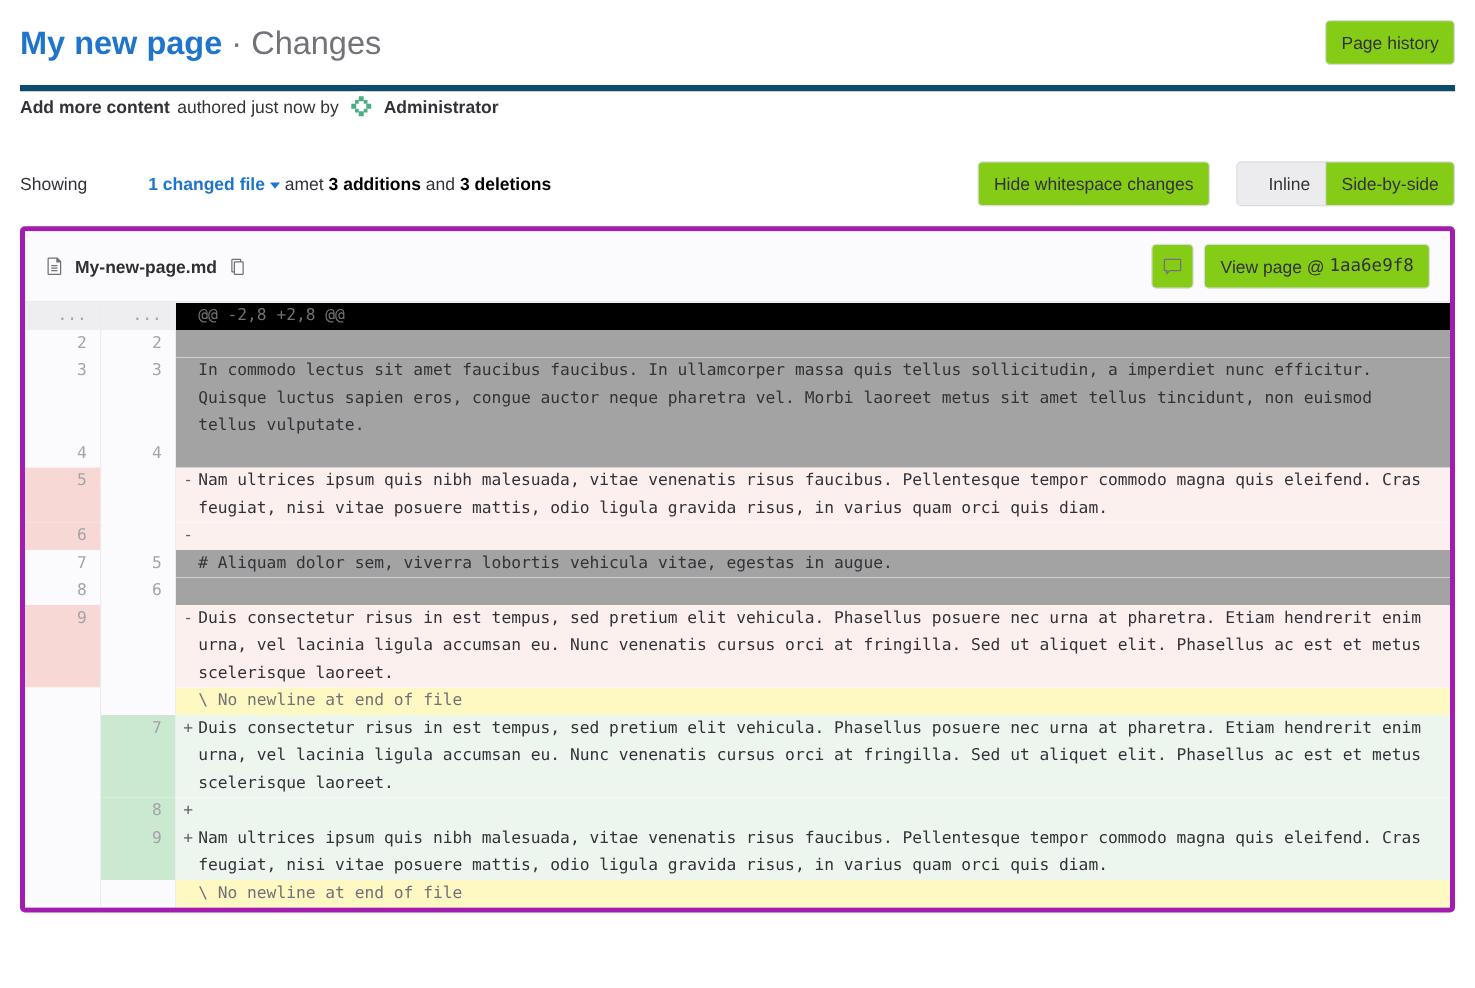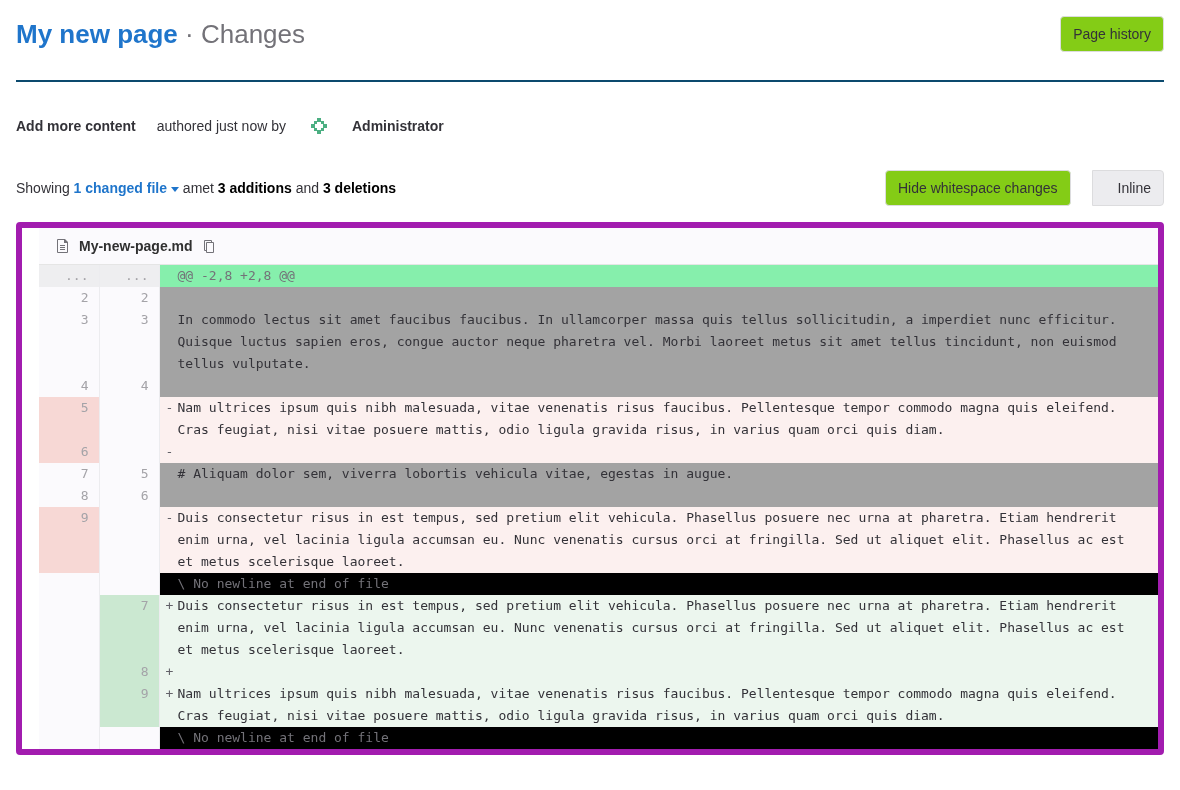--- a/index.html
+++ b/index.html
@@ -7,23 +7,23 @@
   font-family: -apple-system, BlinkMacSystemFont, "Segoe UI", Helvetica, Arial, sans-serif;
   font-size: 14px;
   color: #303030;
   background: #fff;
   padding: 16px;
 }
 .page-header {
   display: flex;
   justify-content: space-between;
   align-items: center;
-  padding-bottom: 28px;
-  border-bottom: 2px solid #0c4a6e;
-  margin-bottom: 32px;
+  padding-bottom: 16px;
+  border-bottom: 5px solid #0c4a6e;
+  margin-bottom: 0;
 }
 .page-title {
   font-size: 26px;
   font-weight: 400;
   color: #737278;
 }
 .page-title .link {
   color: #1f75cb;
   font-weight: 700;
 }
@@ -41,57 +41,56 @@
 }
 .btn.icon-only { padding: 7px 8px; }
 .btn-group { display: inline-flex; }
 .btn-group .btn { border-radius: 0; margin-left: -1px; }
 .btn-group .btn:first-child { border-radius: 4px 0 0 4px; margin-left:0;padding-left:25px; }
 .btn-group .btn:last-child { border-radius: 0 4px 4px 0; }
 .btn.selected { background: #ececef; }
 .commit-meta {
   display: flex;
   align-items: center;
-  gap: 21px;
+  gap: 6px;
   margin-bottom: 32px;
   font-size: 14px;
   color: #333238;
 }
 .commit-meta .title { font-weight: 700; }
 .commit-meta .authored { color: #333238; }
 .avatar {
   width: 24px; height: 24px;
   display: inline-flex; align-items:center; justify-content:center;
 }
 .avatar svg { width:24px; height:24px; }
 .author-name { font-weight: 700; }
 .diff-controls {
   display: flex;
   justify-content: space-between;
   align-items: center;
   margin-bottom: 16px;
 }
 .showing { color: #333238; }
-.showing .link { color: #1f75cb; cursor:pointer; }
+.showing .link { color: #1f75cb; cursor:pointer;margin-left:45px; }
 .showing .additions { color: #000000; font-weight:700; }
 .showing .deletions { color: #000000; font-weight:700; }
 .showing .changed { font-weight:700; }
 .ctrl-right { display:flex; gap:21px; align-items:flex-end; }
 .dropdown-caret {
   display:inline-block; width:0; height:0;
   border-left:4px solid transparent;
   border-right:4px solid transparent;
   border-top:5px solid #1f75cb;
   margin-left:4px; vertical-align:middle;
 }
 .file-holder {
-  border: 6px solid #a21caf;
+  border: 4px solid #a21caf;
   border-radius: 4px;
   overflow: hidden;
-  padding-left: 17px;
 }
 .file-title {
   display: flex;
   justify-content: space-between;
   align-items: center;
   padding: 10px 16px;
   background: #fbfafd;
   border-bottom: 1px solid #e5e5e5;
 }
 .file-title-left { display:flex; align-items:center; gap:8px; }
@@ -123,30 +122,30 @@
   white-space: pre-wrap;
   word-break: break-word;
   color: #333238;
   position: relative;
 }
 .sign {
   position: absolute;
   left: 6px;
   color: #626168;
 }
-tr.hunk td { background: #86efac; color:#737278; }
+tr.hunk td { background: #000000; color:#737278; }
 tr.hunk .line-num { background:#eeeef0; color:#a4a3a8; }
 tr.context .line-content { background:#a3a3a3; }
 tr.deletion .line-content { background:#fcf0ef; }
 tr.deletion .line-num.old { background:#f7d8d5; }
 tr.deletion .line-num.new { background:#fbfafd; }
 tr.addition .line-content { background:#ecf6ee; }
 tr.addition .line-num.new { background:#cbe8d1; }
 tr.addition .line-num.old { background:#fbfafd; }
-tr.meta .line-content { background:#000000; color:#737278; }
+tr.meta .line-content { background:#fef9c3; color:#737278; }
 tr.meta .line-num { background:#fbfafd; }
 </style>
 </head>
 <body>
 
 <div class="page-header">
   <h1 class="page-title">
     <a class="link">My new page</a><span> · </span><span>Changes</span>
   </h1>
   <button class="btn">Page history</button>
@@ -179,39 +178,52 @@
     <span class="link changed"><span>1 changed file</span><span class="dropdown-caret"></span></span>
     <span>amet</span>
     <span class="additions">3 additions</span>
     <span>and</span>
     <span class="deletions">3 deletions</span>
   </div>
   <div class="ctrl-right">
     <button class="btn">Hide whitespace changes</button>
     <div class="btn-group">
       <button class="btn selected">Inline</button>
+      <button class="btn">Side-by-side</button>
     </div>
   </div>
 </div>
 
 <div class="file-holder">
   <div class="file-title">
     <div class="file-title-left">
       <span class="icon">
         <svg viewBox="0 0 16 16">
             <path d="M3 1h7l3 3v10a1 1 0 0 1-1 1H3a1 1 0 0 1-1-1V2a1 1 0 0 1 1-1zm0 1v12h9V5h-3V2H3zm2 5h5v1H5V7zm0 2h5v1H5V9zm0 2h5v1H5v-1z"></path>
           </svg>
       </span>
       <span class="filename">My-new-page.md</span>
       <span class="icon">
         <svg viewBox="0 0 16 16">
             <path d="M4 2h6a1 1 0 0 1 1 1v1h1a1 1 0 0 1 1 1v9a1 1 0 0 1-1 1H6a1 1 0 0 1-1-1v-1H4a1 1 0 0 1-1-1V3a1 1 0 0 1 1-1zm0 1v9h1V5a1 1 0 0 1 1-1h4V3H4zm2 2v9h6V5H6z"></path>
           </svg>
       </span>
     </div>
+    <div class="file-title-right">
+      <button class="btn icon-only">
+        <span class="icon">
+          <svg viewBox="0 0 16 16">
+              <path d="M2 2h12a1 1 0 0 1 1 1v8a1 1 0 0 1-1 1H6l-3 3v-3H2a1 1 0 0 1-1-1V3a1 1 0 0 1 1-1zm0 1v8h2v1.6L5.6 11H14V3H2z"></path>
+            </svg>
+        </span>
+      </button>
+      <button class="btn">
+        <span>View page @</span>&nbsp;<span class="hash-mono">1aa6e9f8</span>
+      </button>
+    </div>
   </div>
   <table class="diff-table">
     <tbody id="diff-body">
         <tr class="hunk">
           <td class="line-num old">...</td>
           <td class="line-num new">...</td>
           <td class="line-content">@@ -2,8 +2,8 @@</td>
         </tr>
         <tr class="context">
           <td class="line-num old">2</td>

